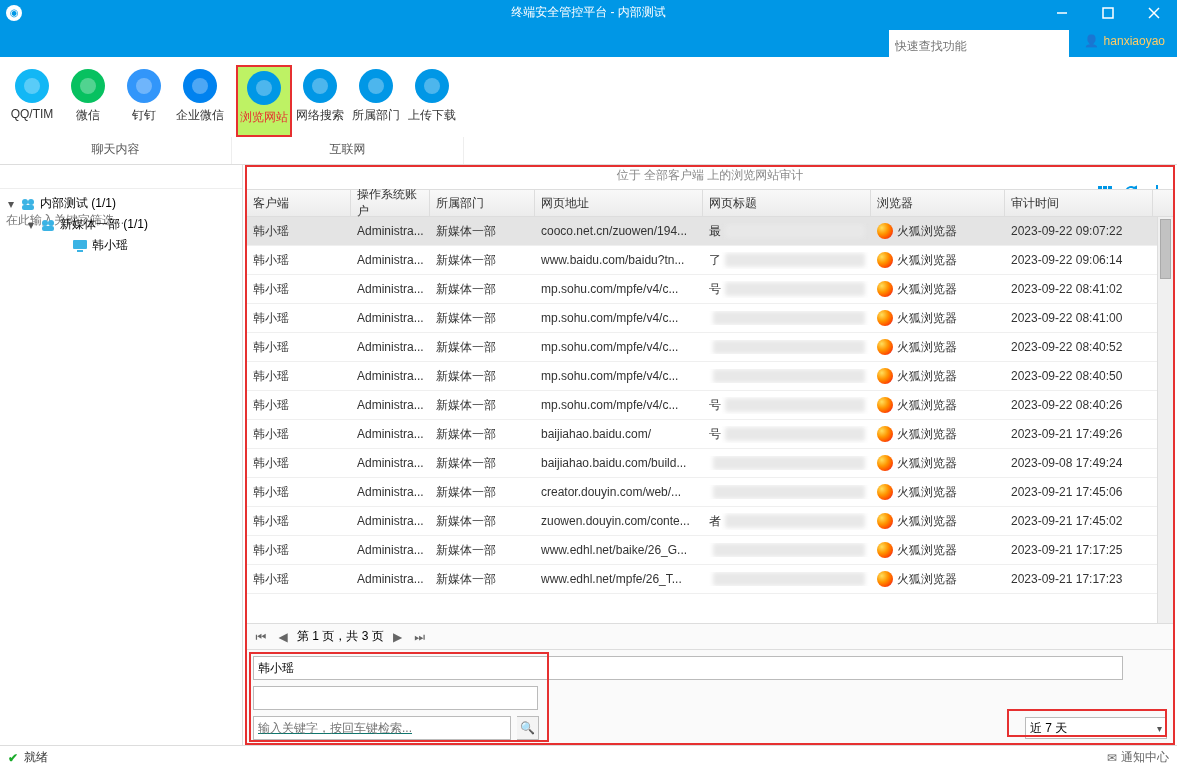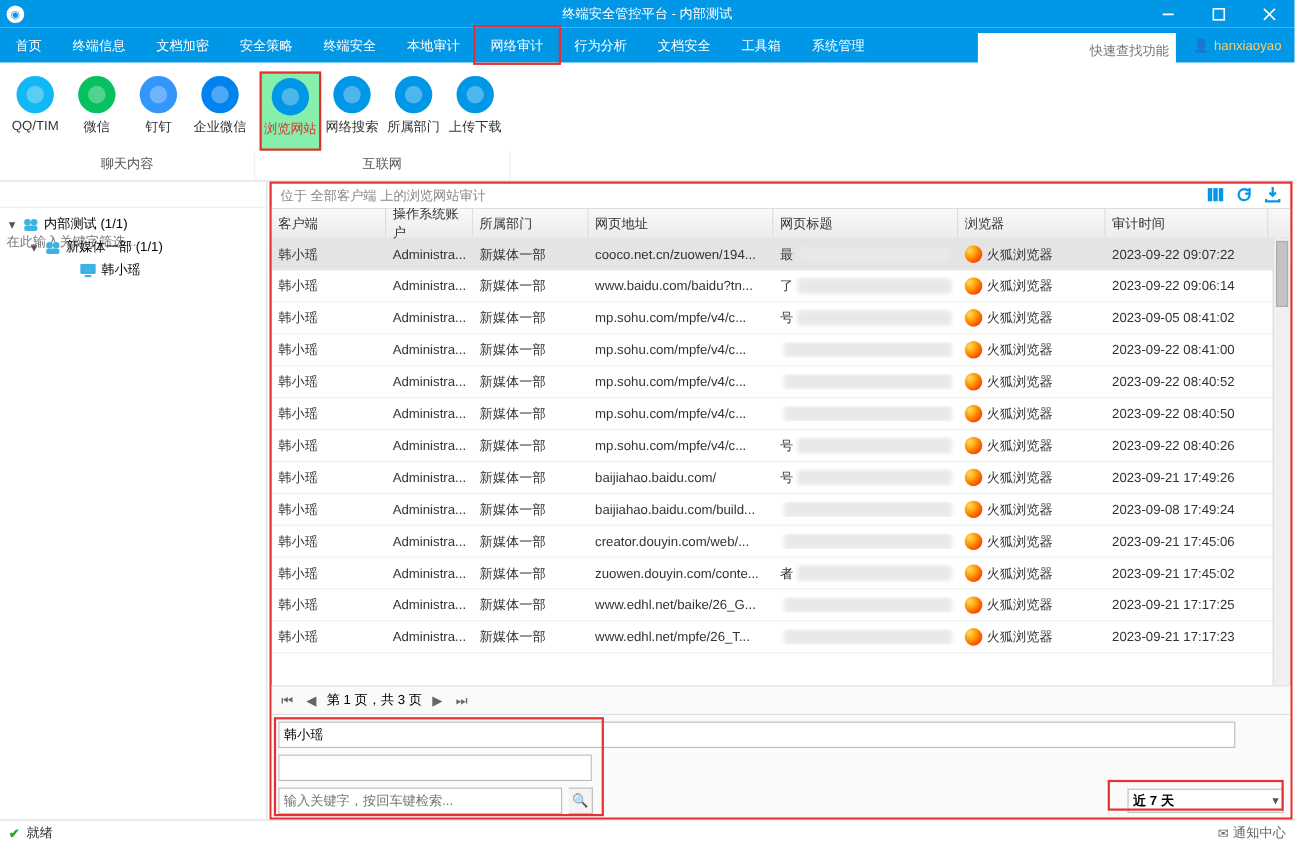--- a/index.html
+++ b/index.html
@@ -10,48 +10,48 @@
 .titlebar .logo { width: 16px; height: 16px; margin-left: 6px; border-radius: 50%; background: #fff; display:flex; align-items:center; justify-content:center; color:#0097e6; font-size:10px;}
 .titlebar .title { position:absolute; left:50%; transform:translateX(-50%); }
 .titlebar .winbtns { margin-left: auto; display:flex; }
 .titlebar .winbtn { width: 46px; height: 25px; display:flex; align-items:center; justify-content:center; }
 .titlebar .winbtn svg { width:12px; height:12px; stroke:#fff; fill:none; stroke-width:1.5; }
 
 
 .menubar { height: 32px; background: #0097e6; display:flex; align-items:center; color:#fff; }
 .menubar .menuitem { padding: 0 14px; height:32px; display:flex; align-items:center; cursor:pointer; }
 .menubar .search { margin-left:auto; height:22px; width:180px; background:#fff; margin-right:4px; }
-.menubar .search input { width:100%; height:100%; border:none; padding:16px 6px; color:#888; outline:none;text-align:right; }
+.menubar .search input { width:100%; height:100%; border:none; padding:16px 6px; color:#888; outline:none; }
 .menubar .user { padding:0 12px; color:#ffcc66; display:flex; align-items:center; gap:4px; }
 
 
 .toolbar { height: 108px; background:#fff; border-bottom:1px solid #ddd; display:flex; }
 .tbgroup { display:flex; flex-direction:column; }
 .tbicons { display:flex; padding:8px 4px 0 4px; flex:1; }
 .tbicon { width:56px; display:flex; flex-direction:column; align-items:center; gap:4px; cursor:pointer; padding:4px 0; }
-.tbicon.active { background:#86efac; border:2px solid #e63030; }
+.tbicon.active { background:#bef264; border:2px solid #e63030; }
 .tbicon .ic { width:34px; height:34px; border-radius:50%; display:flex; align-items:center; justify-content:center; }
 .tbicon .lbl { font-size:12px; color:#333; }
 .tbgroup .glabel { text-align:center; padding:4px 0 6px 0; color:#555; border-right:1px solid #eee;}
 
 
 .bodyrow { display:flex; height: calc(769px - 25px - 32px - 108px - 24px); }
 .sidebar { width:243px; border-right:1px solid #ddd; }
 .sidebar .filter { height:24px; border-bottom:1px solid #eee; }
 .sidebar .filter input { width:100%; height:100%; border:none; padding:0 6px; color:#888; outline:none;margin-top:43px; }
 .tree { padding:4px 0; }
 .tree .tn { display:flex; align-items:center; padding:2px 0; gap:4px; cursor:pointer;}
 .tree .tn .twisty { width:10px; text-align:center; color:#555; }
 .tree .tn .ticon { width:16px; height:14px; }
 .tree .lvl0 { padding-left:6px; }
 .tree .lvl1 { padding-left:26px; }
 .tree .lvl2 { padding-left:58px; }
 
 .main { flex:1; display:flex; flex-direction:column; border:2px solid #e63030; margin:0 2px; position:relative; }
-.crumb { height:22px; padding:0 8px; display:flex; align-items:center; color:#888; font-size:12px;}
+.crumb { height:22px; padding:0 8px; display:flex; align-items:center; color:#888; font-size:12px;flex-direction:column;}
 .crumbright { margin-left:auto; display:flex; gap:10px; }
 .crumbright svg { width:16px; height:16px; fill:#0097e6; cursor:pointer;}
 
 
 .tbl { flex:1; overflow:hidden; position:relative;}
 .thead { display:flex; height:28px; background:linear-gradient(#f9f9f9,#ececec); border-top:1px solid #ddd; border-bottom:1px solid #ddd;}
 .th { border-right:1px solid #ddd; padding:0 6px; display:flex; align-items:center; color:#333; }
 .tbody { overflow:auto; height: calc(100% - 28px);}
 .tr { display:flex; height:29px; align-items:center; border-bottom:1px solid #efefef;}
 .tr.sel { background:#e4e4e4; }
@@ -63,26 +63,26 @@
 .scroll-y .thumb { background:#c2c2c2; height:60px; margin:2px; border:1px solid #aaa;}
 
 
 .pager { height:26px; border-top:1px solid #ddd; display:flex; align-items:center; gap:6px; padding:0 6px; background:#fafafa;}
 .pager .pbtn { width:16px; height:16px; display:flex; align-items:center; justify-content:center; color:#666; cursor:pointer;}
 
 
 .bzone { border-top:1px solid #ddd; padding:6px; background:#fafafa; height:94px; display:flex; flex-direction:column; gap:6px; position:relative;}
 .bzone .row { display:flex; gap:6px; align-items:center; }
 .box285 { width:285px; height:24px; border:1px solid #bbb; padding:0 4px; display:flex; align-items:center; background:#fff;}
-.box285 input { border:none; width:100%; outline:none; color:#ef4444;}
+.box285 input { border:none; width:100%; outline:none; color:#0f766e;text-decoration:underline;}
 .searchbtn { width:22px; height:24px; border:1px solid #bbb; border-left:none; background:#f4f4f4; display:flex; align-items:center; justify-content:center; cursor:pointer;}
 .redbox { position:absolute; border:2px solid #e63030; pointer-events:none;}
 .rbox1 { left:2px; top:2px; width:300px; height:90px;}
 .rbox2 { right:6px; bottom:6px; width:160px; height:28px;}
-.dd { width:142px; height:22px; border:1px solid #bbb; background:#fff; display:flex; align-items:center; padding:0 4px; margin-left:auto;font-weight:bold;}
+.dd { width:142px; height:22px; border:1px solid #bbb; background:#fff; display:flex; align-items:center; padding:0 4px; margin-left:auto;}
 .dd .arrow { margin-left:auto; font-size:10px; color:#555;}
 
 
 .statusbar { height:24px; border-top:1px solid #ddd; display:flex; align-items:center; padding:0 8px; color:#333; background:#fff;}
 .statusbar .chk { color:#1aab2a; margin-right:6px; font-weight:bold;}
 .statusbar .right { margin-left:auto; color:#666; display:flex; align-items:center; gap:4px;}
 
 
 .menuhi { position:relative; }
 .menuhi::after{ content:""; position:absolute; inset:-2px; border:2px solid #e63030; pointer-events:none;}
@@ -107,33 +107,20 @@
     <div class="winbtn">
         <svg viewBox="0 0 12 12">
           <line x1="1" y1="1" x2="11" y2="11"></line>
           <line x1="11" y1="1" x2="1" y2="11"></line>
         </svg>
       </div>
   </div>
 </div>
 
 <div class="menubar">
-  <div id="menu-items" style="display: flex;">
-      <div class="menuitem">首页</div>
-      <div class="menuitem">终端信息</div>
-      <div class="menuitem">文档加密</div>
-      <div class="menuitem">安全策略</div>
-      <div class="menuitem">终端安全</div>
-      <div class="menuitem">本地审计</div>
-      <div class="menuitem menuhi">网络审计</div>
-      <div class="menuitem">行为分析</div>
-      <div class="menuitem">文档安全</div>
-      <div class="menuitem">工具箱</div>
-      <div class="menuitem">系统管理</div>
-    </div>
   <div class="search"><input placeholder="快速查找功能" style=""></div>
   <div class="user">
     <span>👤</span>
     <span>hanxiaoyao</span>
   </div>
 </div>
 
 <div class="toolbar" id="toolbar">
     <div class="tbgroup">
       <div class="tbicons">
@@ -309,21 +296,21 @@
             <div class="td c2">新媒体一部</div>
             <div class="td c3">mp.sohu.com/mpfe/v4/c...</div>
             <div class="td c4">
               <span>号</span>
               <span class="censored">xxxx</span>
             </div>
             <div class="td c5">
               <span class="ffx"></span>
               <span>火狐浏览器</span>
             </div>
-            <div class="td c6">2023-09-05 08:41:02</div>
+            <div class="td c6">2023-09-22 08:41:02</div>
           </div>
           <div class="tr">
             <div class="td c0">韩小瑶</div>
             <div class="td c1">Administra...</div>
             <div class="td c2">新媒体一部</div>
             <div class="td c3">mp.sohu.com/mpfe/v4/c...</div>
             <div class="td c4">
               <span></span>
               <span class="censored">xxxx</span>
             </div>

